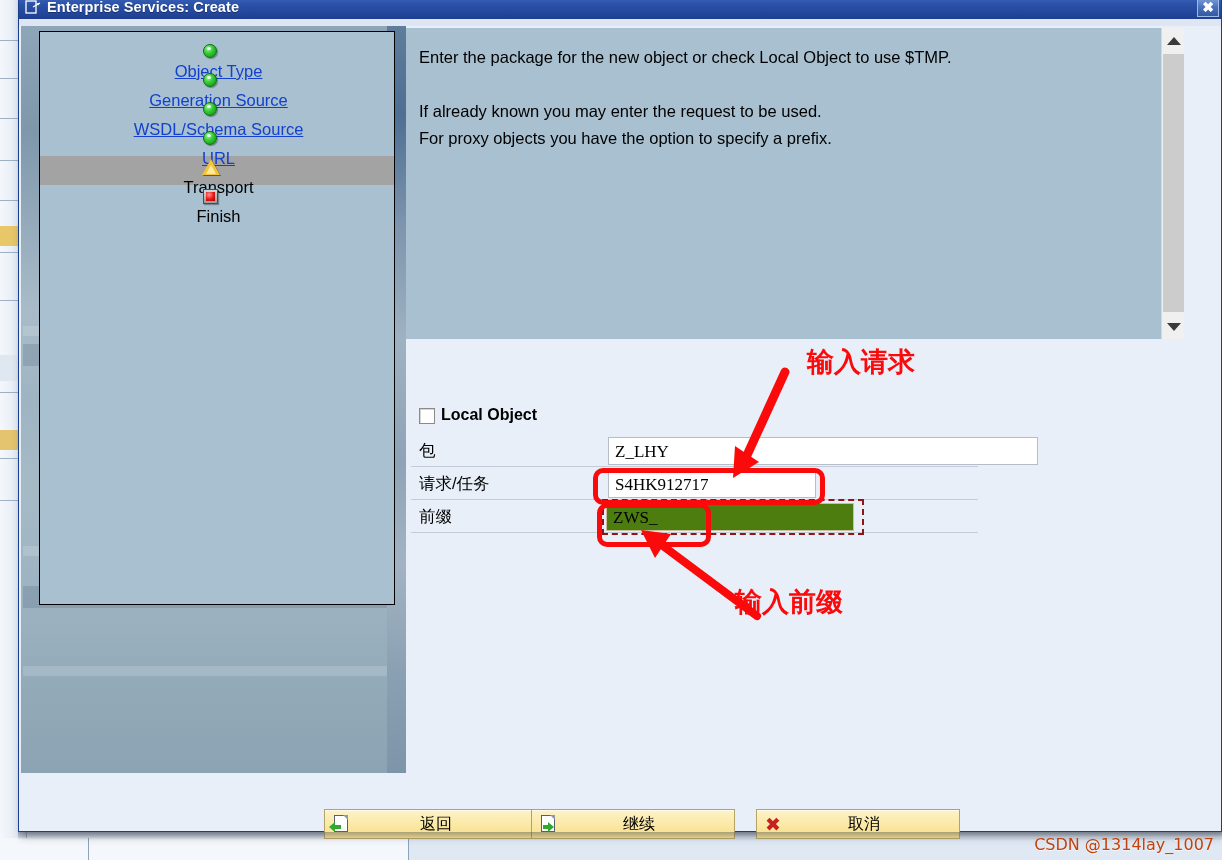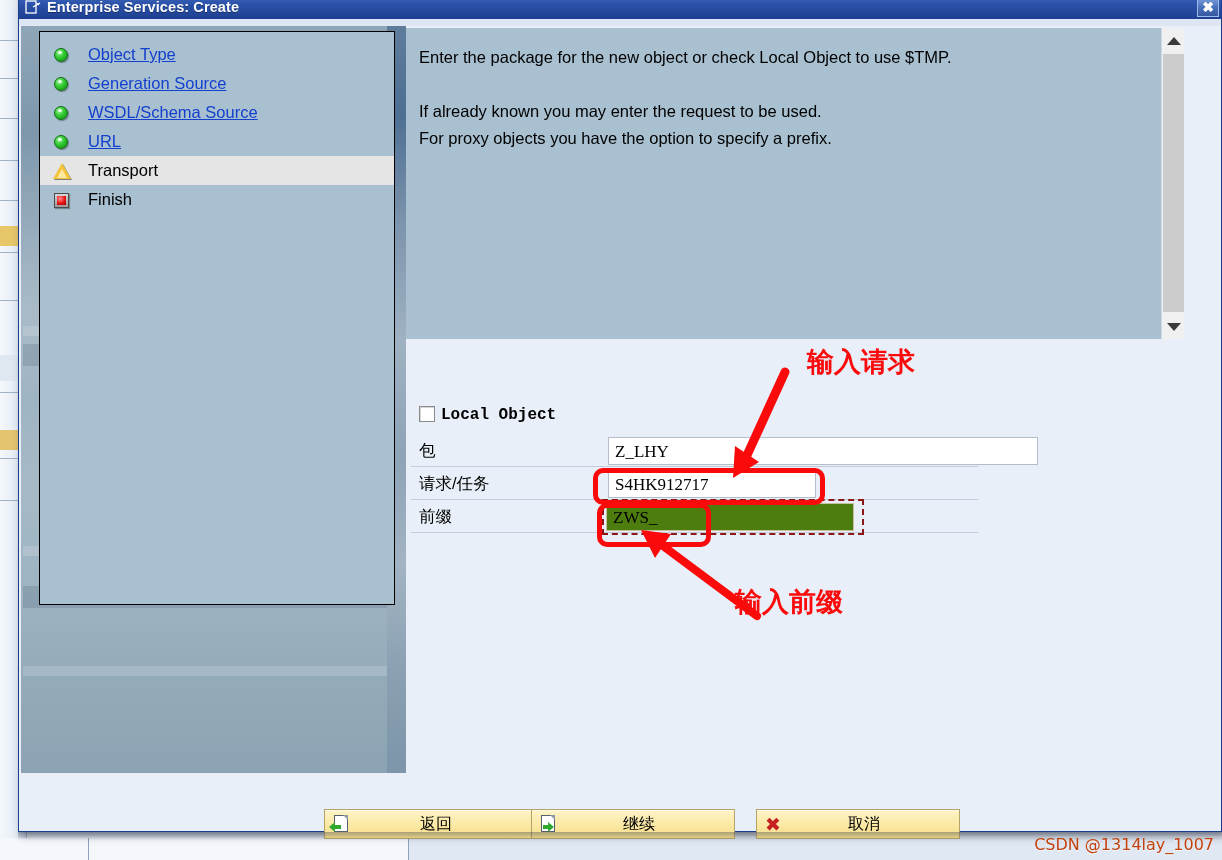--- a/index.html
+++ b/index.html
@@ -125,38 +125,39 @@
     position: absolute; left: 20px; top: 5px;
     width: 356px; height: 574px;
     background: #a8c0d0;
     border: 1px solid #000000;
     box-sizing: border-box;
     overflow: hidden;
   }
   .tree-item {
     display: flex; align-items: center;
     height: 29px;
-    padding-left: 12px;
-    box-sizing: border-box;
+    padding-left: 3px;
+    box-sizing: border-box;
+    flex-direction: column;
   }
   .tree-item .ti-icon {
     width: 22px; height: 22px; flex: none; margin-right: 14px;
     position: relative;
   }
   .tree-item .ti-label {
     font-size: 16.5px;
     color: #1340cc;
     text-decoration: underline;
     white-space: nowrap;
   }
   .tree-item.plain .ti-label {
     color: #000000; text-decoration: none;
   }
   .tree-item.selected {
-    background: #e5e5e5;
+    background: #a3a3a3;
     margin-left: 0;
     width: 354px;
   }
   .tree-item.selected .ti-label { color: #000000; text-decoration: none; }
 
   
   .ico-green {
     position: absolute; left: 2px; top: 4px;
     width: 14px; height: 14px; border-radius: 50%;
     background: radial-gradient(circle at 35% 30%, #9ff39f 0%, #34cc34 42%, #0a8a0a 100%);
@@ -243,21 +244,21 @@
   }
 
   
   .form-area {
     position: absolute; left: 387px; top: 313px;
     width: 793px; height: 420px;
     background: #e8eff8;
   }
   .chk-row {
     position: absolute; left: 13px; top: 67px;
-    display: flex; align-items: flex-start; font-family: Liberation Mono, monospace;
+    display: flex; align-items: flex-end;
   }
   .chk-box {
     width: 16px; height: 16px; background: #ffffff;
     border: 1px solid #8a8a8a; box-shadow: inset 1px 1px 0 #d6d6d6;
     box-sizing: border-box; margin-right: 6px; flex: none;
   }
   .chk-label { font-size: 16px; color: #000000; font-weight: bold; }
 
   .frow {
     position: absolute; left: 0; width: 793px; height: 32px;

